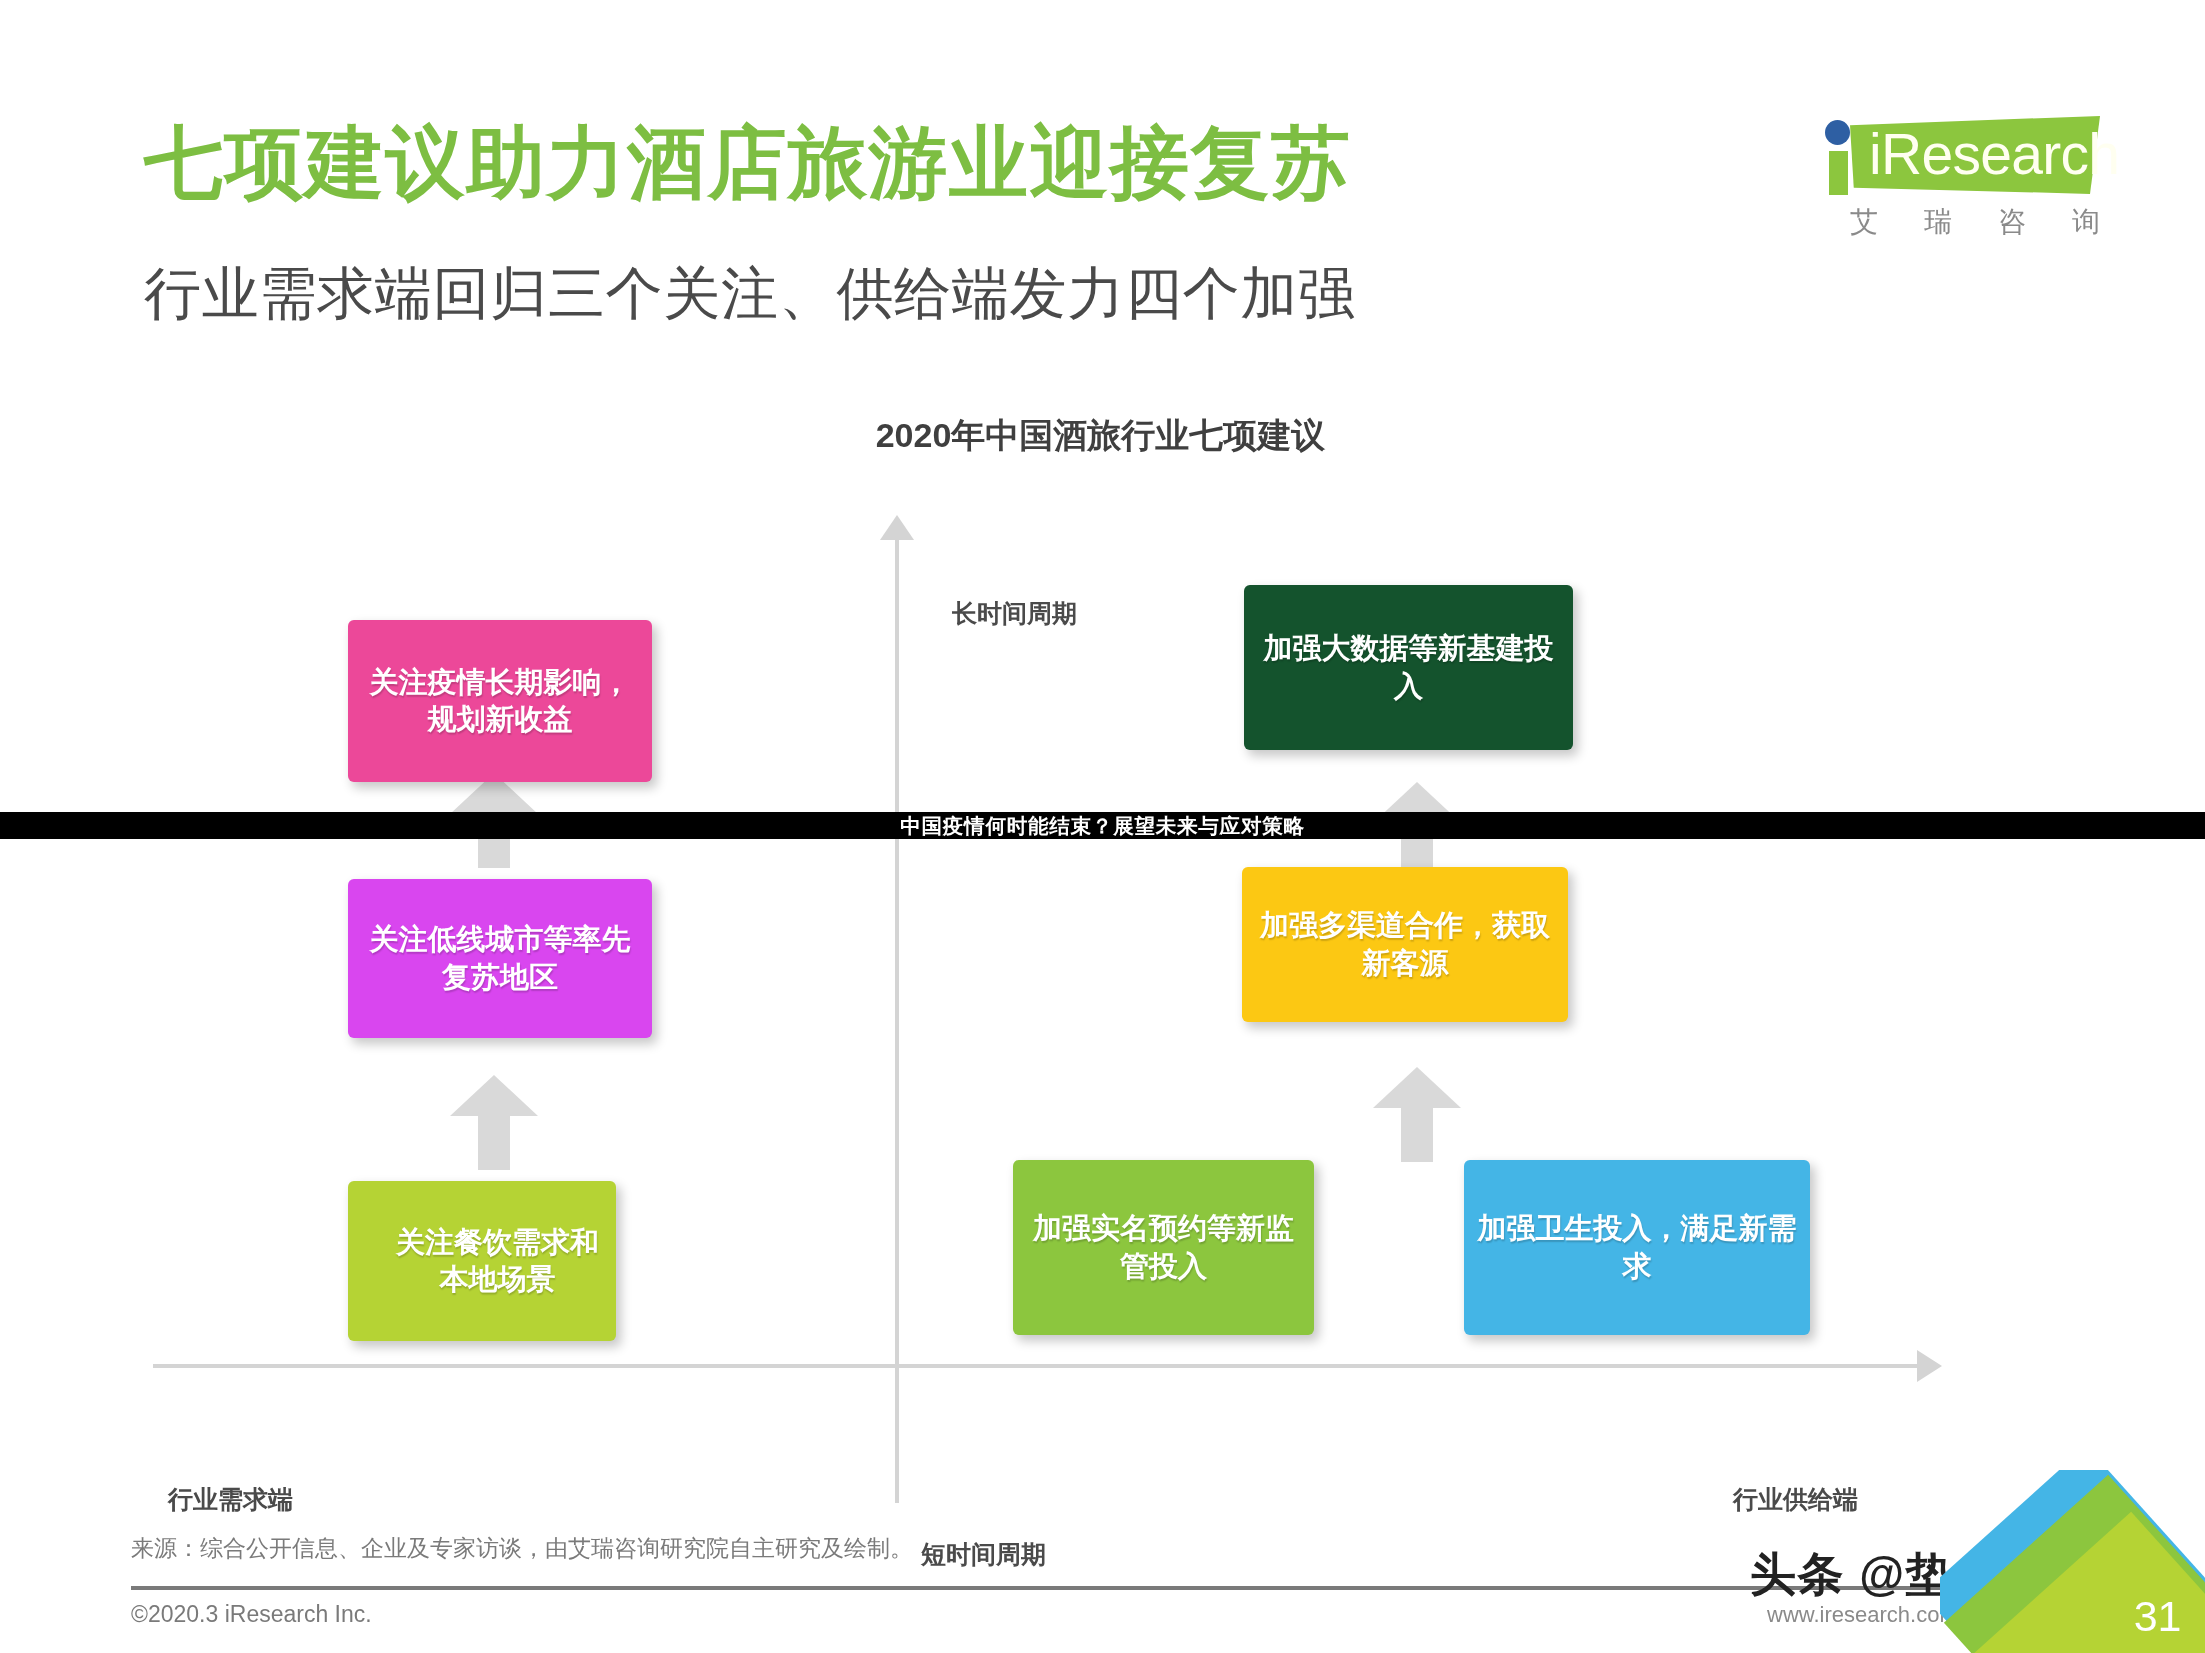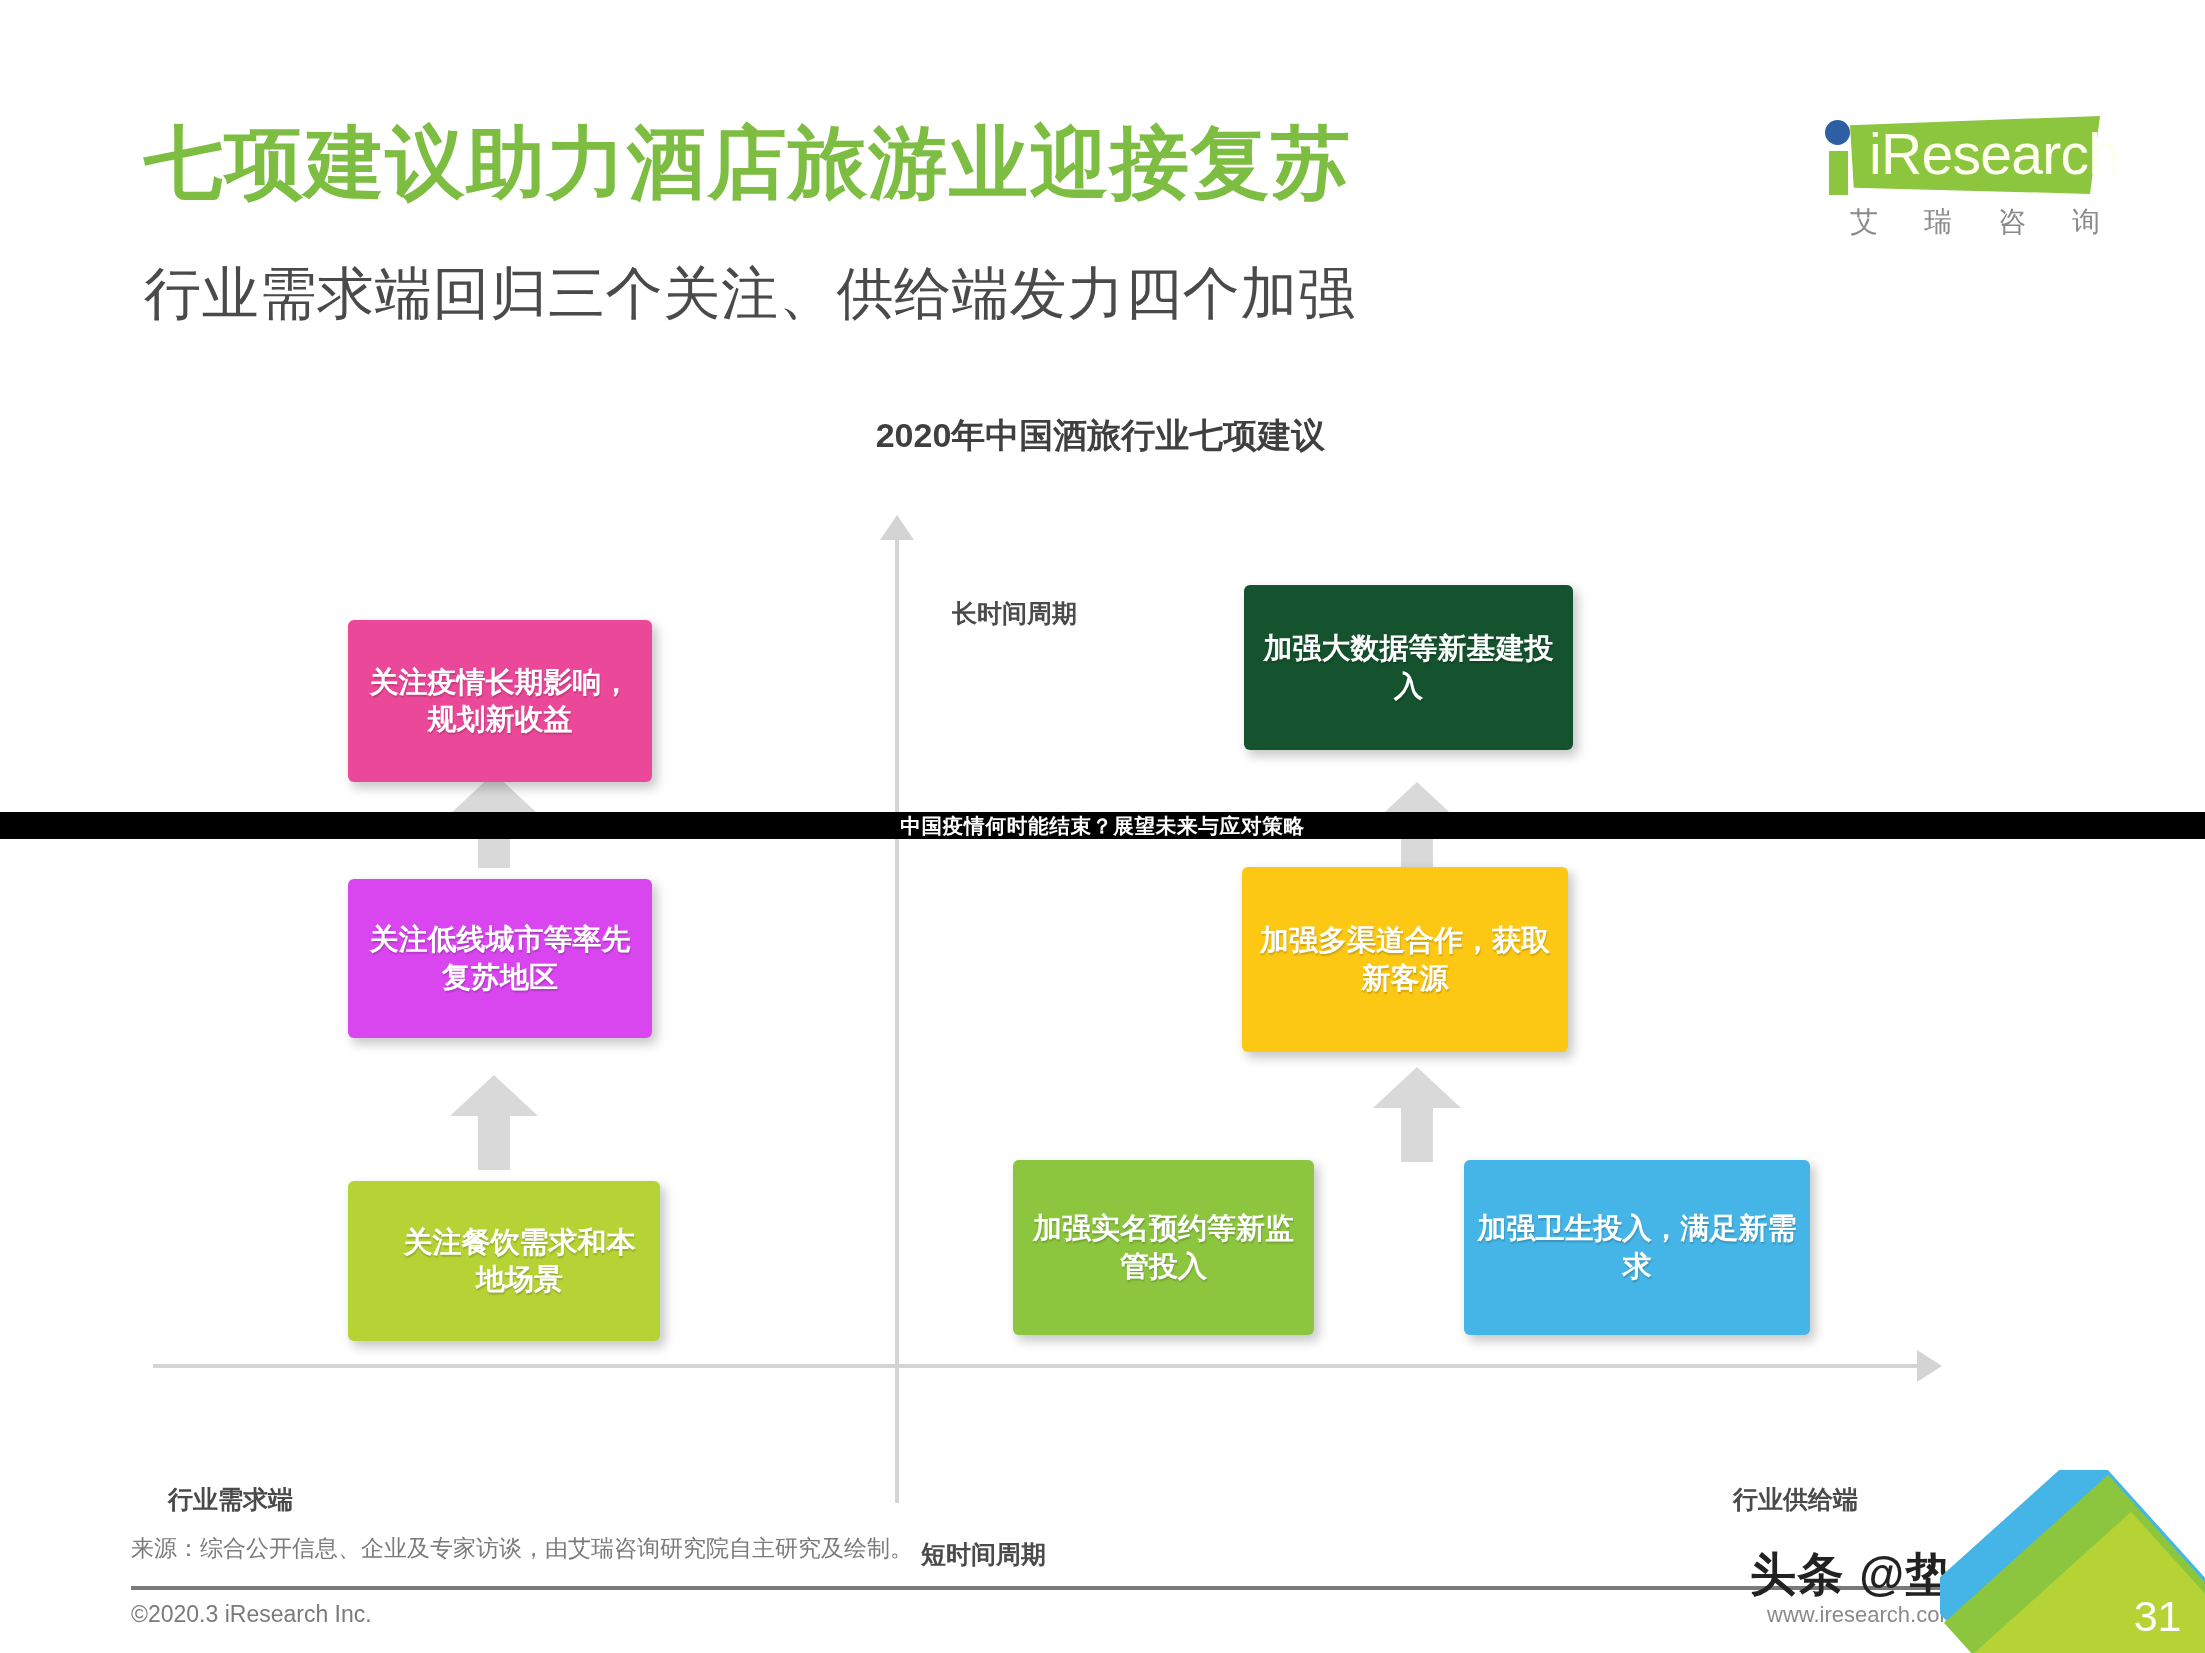--- a/index.html
+++ b/index.html
@@ -91,23 +91,23 @@
     position:absolute;border-radius:5.9px;
     box-shadow:4.4px 5.9px 10.3px rgba(0,0,0,.22);
     display:flex;align-items:center;justify-content:center;
     text-align:center;color:#ffffff;font-weight:700;
     font-size:29px;line-height:1.28;
     padding:11.8px 13.2px;box-sizing:border-box;
     text-shadow:0.7px 1.5px 1.5px rgba(0,0,0,.18);
   }
   #box-1{left:348px;top:578px;width:304px;height:162px;background:#55A844;}
   #box-2{left:348px;top:879px;width:304px;height:159px;background:#8CC63E;}
-  #box-3{left:348px;top:1181px;width:312px;height:160px;background:#B5D334;padding-left:44px;}
+  #box-3{left:348px;top:1181px;width:268px;height:160px;background:#B5D334;padding-left:44px;}
   #box-4{left:1244px;top:585px;width:329px;height:165px;background:#EF8287;}
-  #box-5{left:1242px;top:867px;width:326px;height:185px;background:#FCC813;}
+  #box-5{left:1242px;top:867px;width:326px;height:155px;background:#FCC813;}
   #box-6{left:1013px;top:1160px;width:301px;height:175px;background:#8CC63E;}
   #box-7{left:1464px;top:1160px;width:346px;height:175px;background:#44B5E6;}
 
   
   .arrow-up{position:absolute;width:88px;height:96px;}
   .arrow-up .shaft{
     position:absolute;left:28px;top:38px;width:32px;height:57px;
     background:#d9d9d9;
   }
   .arrow-up .head{

